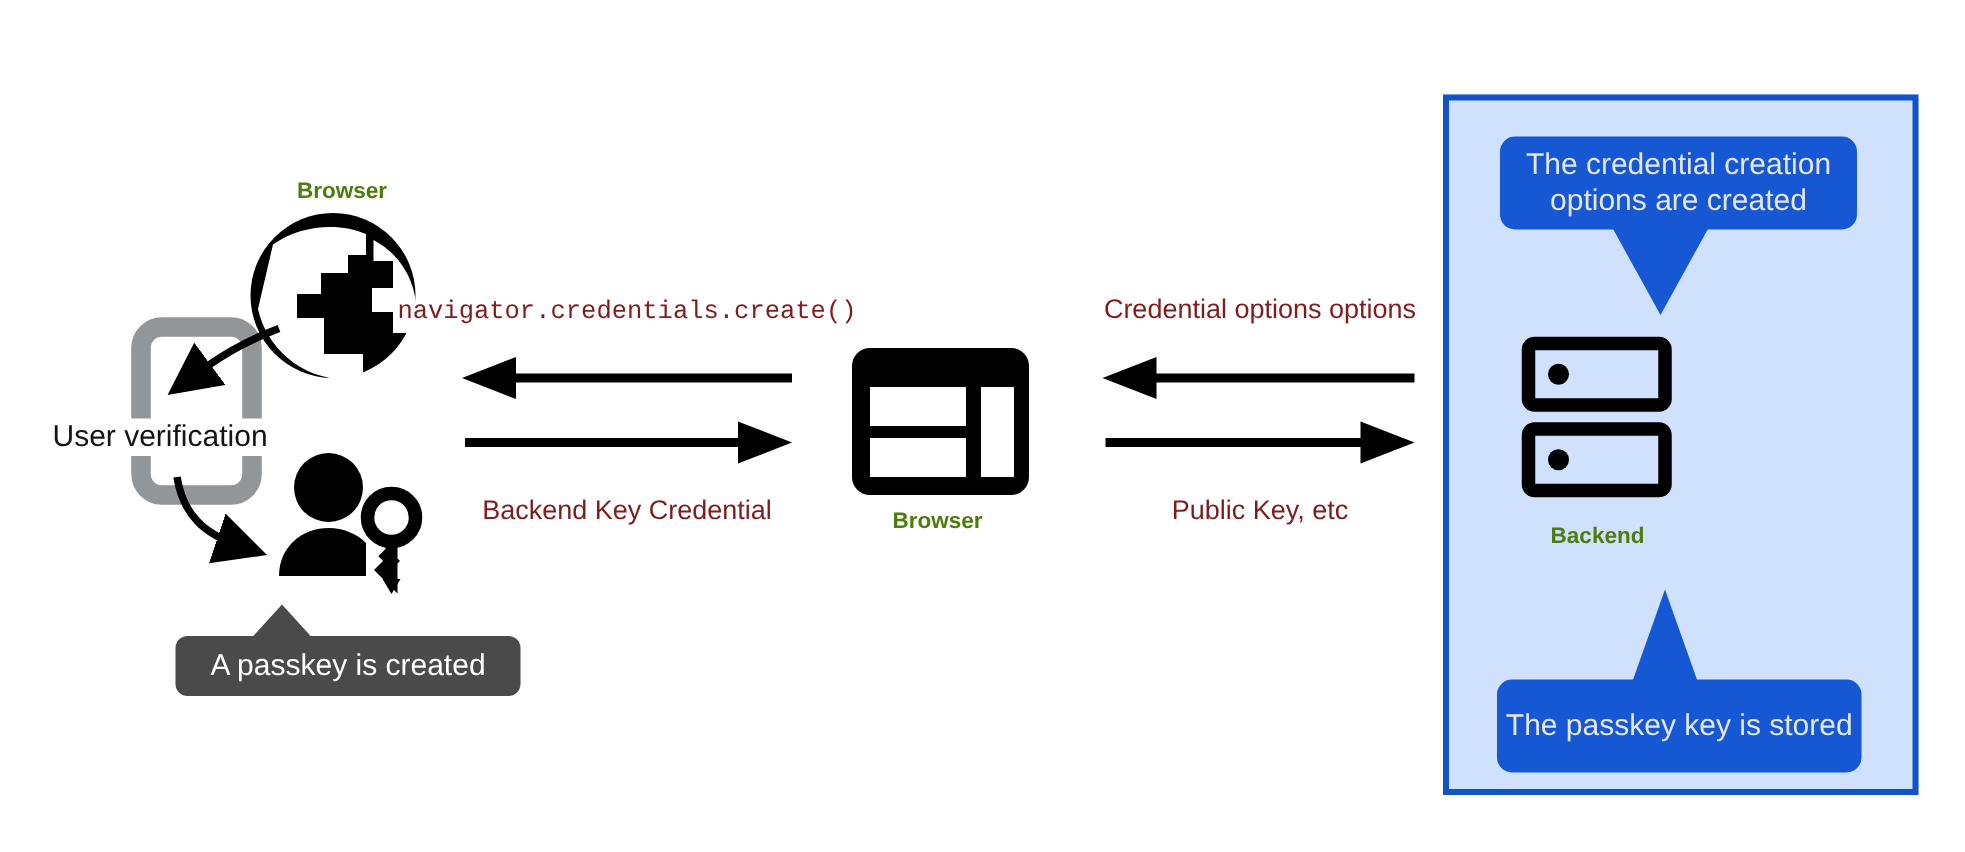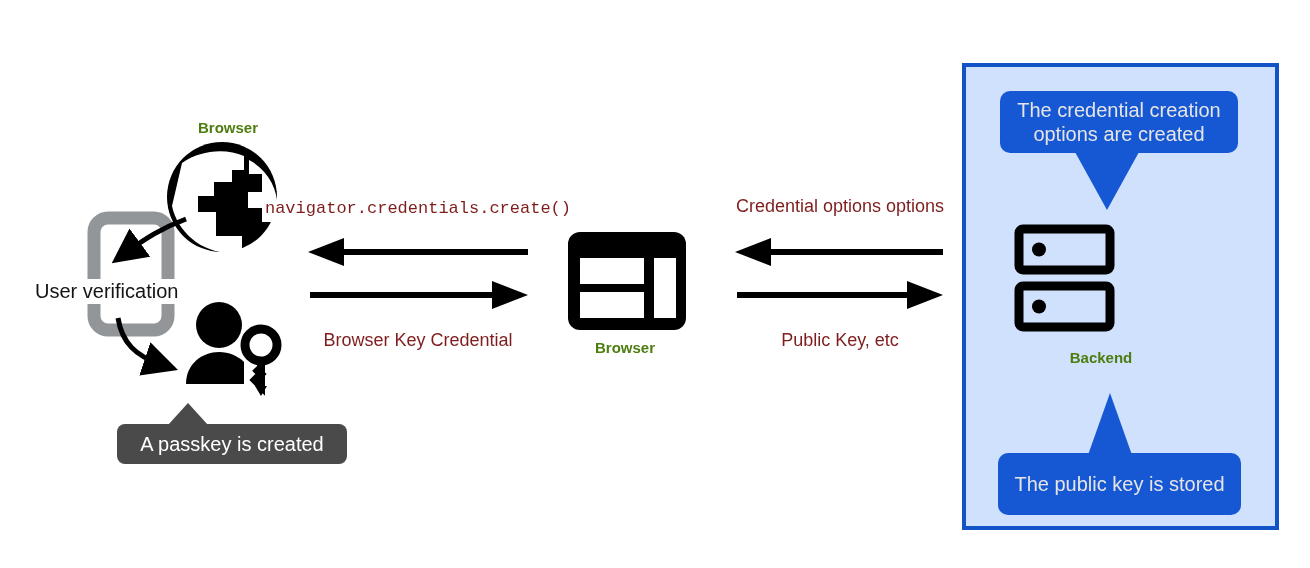--- a/index.html
+++ b/index.html
@@ -48,21 +48,21 @@
   #tooltip-passkey-tail{
     left:168px;top:403px;width:0;height:0;
     border-left:20px solid transparent;border-right:20px solid transparent;
     border-bottom:22px solid #4a4a4a;
   }
 
   
   .node-caption{font-size:15px;font-weight:bold;color:#4d7c0f;text-align:center;white-space:nowrap;}
   #caption-browser{left:153px;top:119px;width:150px;}
   #caption-frontend{left:550px;top:339px;width:150px;}
-  #caption-backend{left:1026px;top:349px;width:150px;}
+  #caption-backend{left:990px;top:349px;width:150px;}
 
   
   .edge-label{font-size:18px;color:#7f1d1d;text-align:center;white-space:nowrap;}
   .edge-label.mono{font-family:"Liberation Mono","DejaVu Sans Mono",monospace;font-size:17px;}
   #label-navigator-create{left:238px;top:199px;width:360px;}
   #label-public-key-credential{left:238px;top:330px;width:360px;}
   #label-credential-options{left:665px;top:196px;width:350px;}
   #label-public-key-etc{left:665px;top:330px;width:350px;}
   #label-user-verification{
     left:33px;top:279px;font-size:20px;color:#141414;white-space:nowrap;
@@ -75,21 +75,21 @@
 </style>
 </head>
 <body>
 
 <div class="abs" id="backend-panel"></div>
 
 <div class="abs" id="callout-top-tail"></div>
 <div class="callout" id="callout-top">The credential creation options are created</div>
 
 <div class="abs" id="callout-bottom-tail"></div>
-<div class="callout" id="callout-bottom">The public key is stored</div>
+<div class="callout" id="callout-bottom">The passkey key is stored</div>
 
 <div class="abs" id="tooltip-passkey-tail"></div>
 <div class="abs" id="tooltip-passkey">A passkey is created</div>
 
 <svg class="abs" id="icon-layer" viewBox="0 0 1310 568">
 
   <g>
     <rect x="94" y="218" width="74" height="112" rx="14" ry="14" fill="none" stroke="#939699" stroke-width="13"></rect>
     <rect x="117" y="308" width="28" height="7" rx="3.5" fill="#ffffff"></rect>
   </g>
@@ -158,17 +158,17 @@
     <line x1="737" y1="295" x2="915" y2="295" stroke="#000000" stroke-width="6"></line>
     <path d="M943 295 L907 281 L907 309 Z" fill="#000000"></path>
   </g>
 </svg>
 
 <div class="abs node-caption" id="caption-browser">Browser</div>
 <div class="abs node-caption" id="caption-frontend">Browser</div>
 <div class="abs node-caption" id="caption-backend">Backend</div>
 
 <div class="abs edge-label mono" id="label-navigator-create">navigator.credentials.create()</div>
-<div class="abs edge-label" id="label-public-key-credential">Browser Key Credential</div>
+<div class="abs edge-label" id="label-public-key-credential">Backend Key Credential</div>
 <div class="abs edge-label" id="label-credential-options">Credential options options</div>
 <div class="abs edge-label" id="label-public-key-etc">Public Key, etc</div>
 
 <div class="abs" id="label-user-verification">User verification</div>
 
 </body></html>

